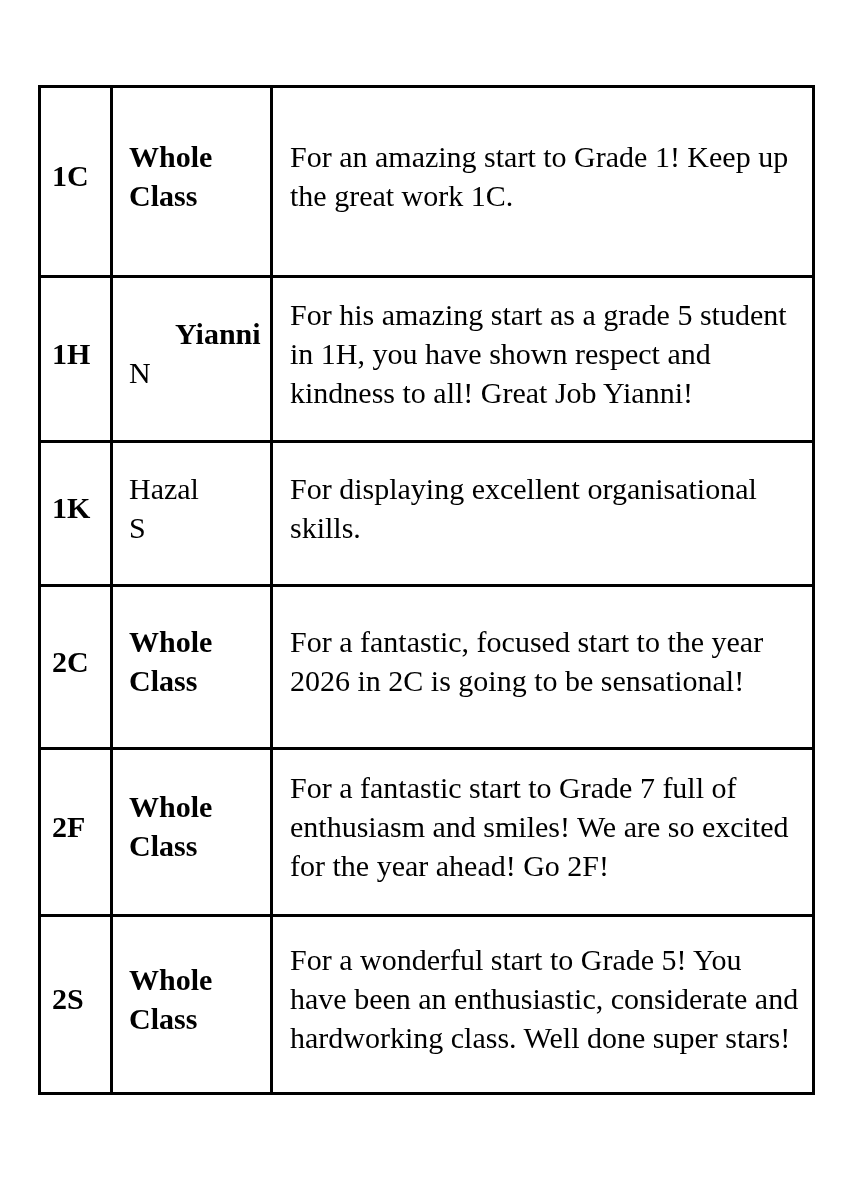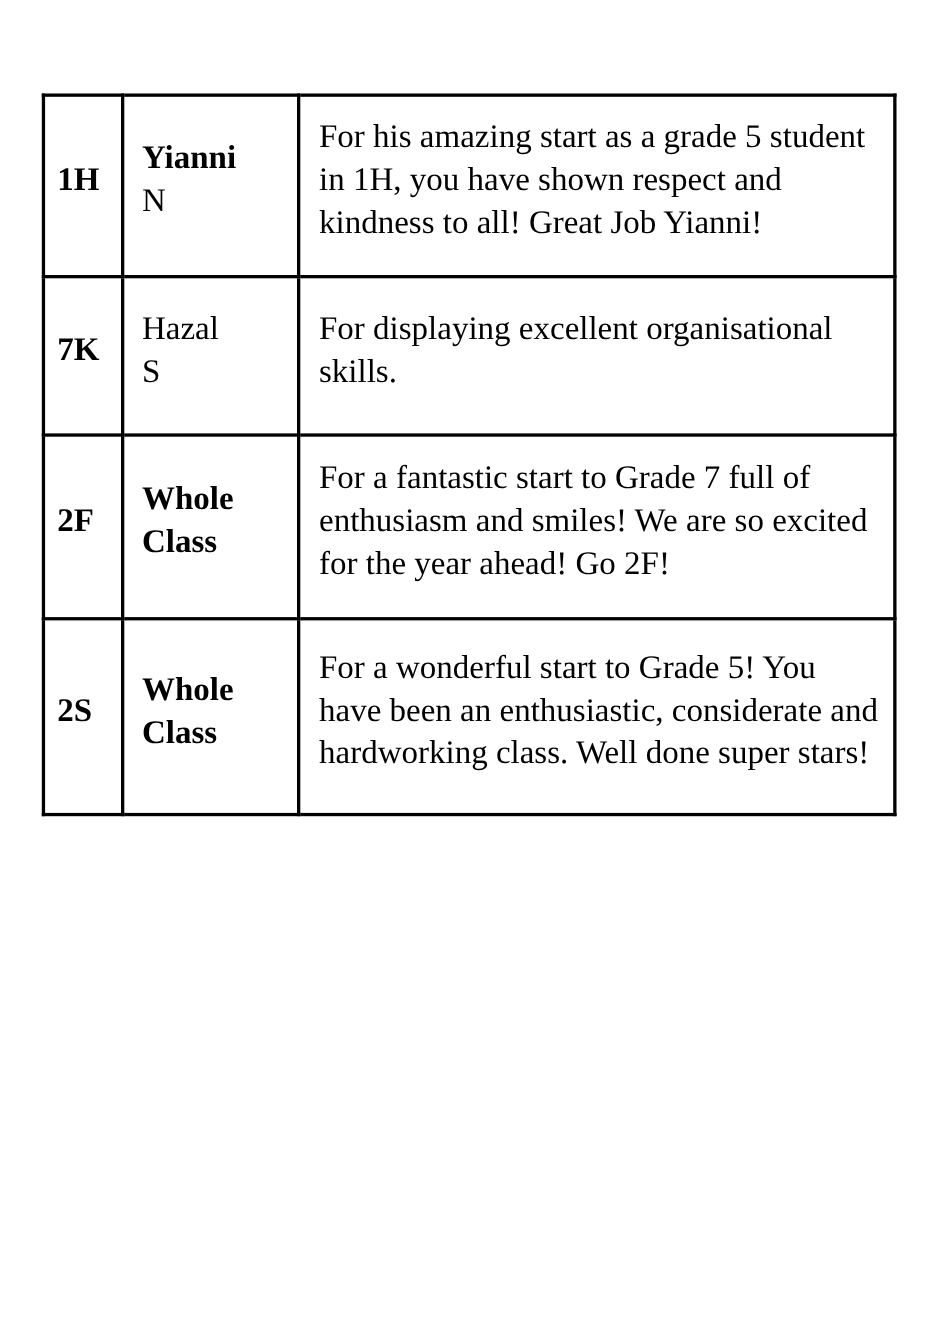--- a/index.html
+++ b/index.html
@@ -52,51 +52,79 @@
 
 <div class="page">
   <table class="awards">
     <colgroup>
         <col class="c1">
         <col class="c2">
         <col class="c3">
       </colgroup>
     <tbody>
 
+      <tr class="r0">
+        <td class="cell-class">
+          <div class="cell-inner"><span>1C</span></div>
+        </td>
+        <td class="cell-recipient">
+          <div class="cell-inner">
+            <div class="recipient-line" style="font-weight: bold;">Whole</div>
+            <div class="recipient-line" style="font-weight: bold;">Class</div>
+          </div>
+        </td>
+        <td class="cell-reason">
+          <div class="cell-inner"><span>For an amazing start to Grade 1! Keep up the great work 1C.</span></div>
+        </td>
+      </tr>
 
       <tr class="r1">
         <td class="cell-class">
           <div class="cell-inner"><span>1H</span></div>
         </td>
         <td class="cell-recipient">
           <div class="cell-inner">
-            <div class="recipient-line" style="font-weight: bold;">Yianni</div>
+            <div class="recipient-line" style="font-weight: bold; margin-left: 46px;">Yianni</div>
             <div class="recipient-line" style="font-weight: normal;">N</div>
           </div>
         </td>
         <td class="cell-reason">
           <div class="cell-inner"><span>For his amazing start as a grade 5 student in 1H, you have shown respect and kindness to all! Great Job Yianni!</span></div>
         </td>
       </tr>
 
       <tr class="r2">
         <td class="cell-class">
-          <div class="cell-inner"><span>7K</span></div>
+          <div class="cell-inner"><span>1K</span></div>
         </td>
         <td class="cell-recipient">
           <div class="cell-inner">
             <div class="recipient-line" style="font-weight: normal;">Hazal</div>
             <div class="recipient-line" style="font-weight: normal;">S</div>
           </div>
         </td>
         <td class="cell-reason">
           <div class="cell-inner"><span>For displaying excellent organisational skills.</span></div>
         </td>
       </tr>
 
+      <tr class="r3">
+        <td class="cell-class">
+          <div class="cell-inner"><span>2C</span></div>
+        </td>
+        <td class="cell-recipient">
+          <div class="cell-inner">
+            <div class="recipient-line" style="font-weight: bold;">Whole</div>
+            <div class="recipient-line" style="font-weight: bold;">Class</div>
+          </div>
+        </td>
+        <td class="cell-reason">
+          <div class="cell-inner"><span>For a fantastic, focused start to the year 2026 in 2C is going to be sensational!</span></div>
+        </td>
+      </tr>
 
       <tr class="r4">
         <td class="cell-class">
           <div class="cell-inner"><span>2F</span></div>
         </td>
         <td class="cell-recipient">
           <div class="cell-inner">
             <div class="recipient-line" style="font-weight: bold;">Whole</div>
             <div class="recipient-line" style="font-weight: bold;">Class</div>
           </div>

